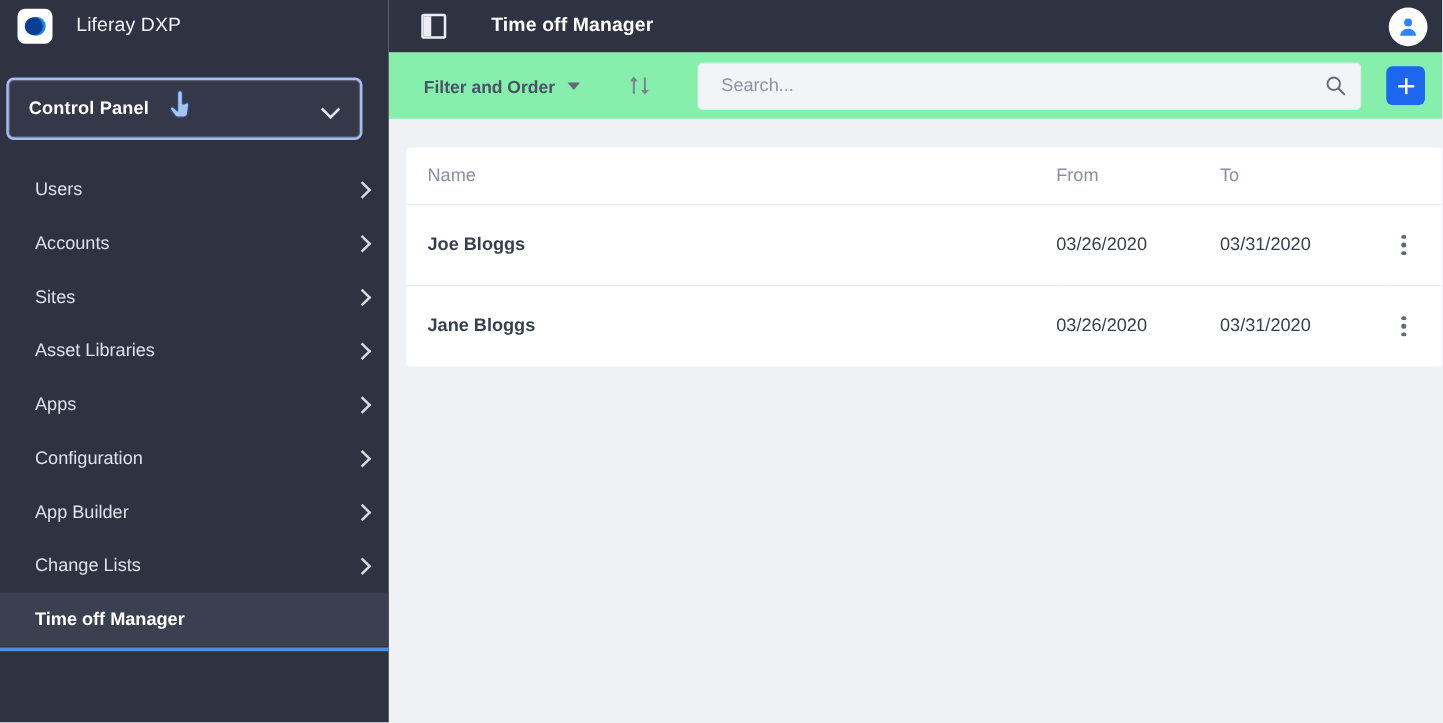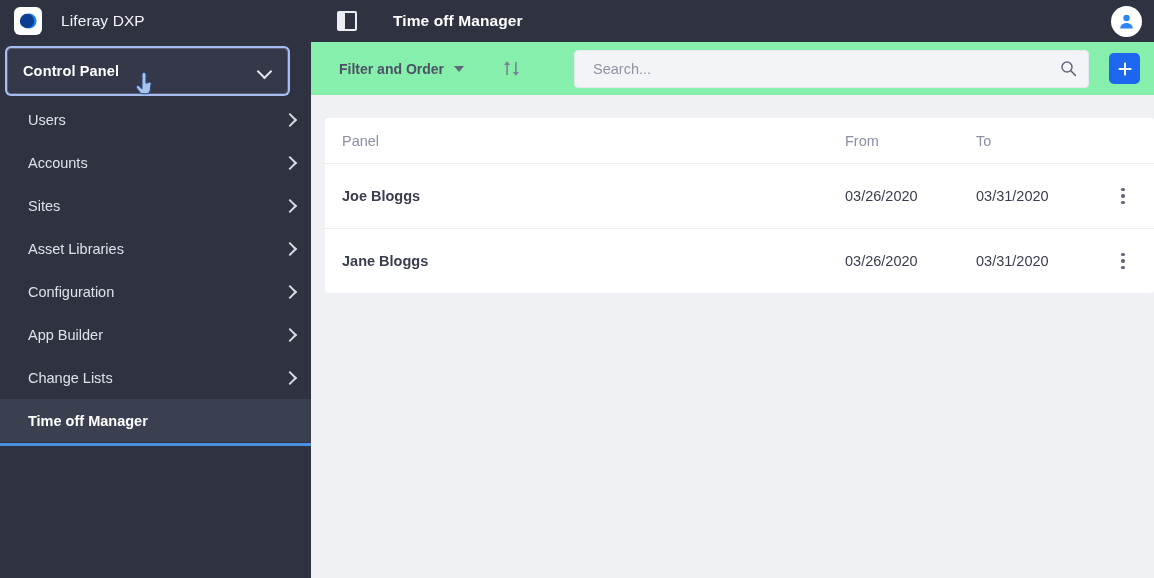--- a/index.html
+++ b/index.html
@@ -22,20 +22,21 @@
   
   .sidebar {
     width: 311px;
     height: 578px;
     background: #2e3241;
     display: flex;
     flex-direction: column;
     flex: 0 0 311px;
     position: relative;
     overflow: hidden;
+    gap: 16px;
   }
 
   .brand {
     height: 42px;
     display: flex;
     align-items: center;
     padding-left: 14px;
     flex: 0 0 42px;
   }
 
@@ -258,21 +259,21 @@
     width: 28px;
     height: 28px;
     display: flex;
     align-items: center;
     justify-content: center;
     cursor: pointer;
     flex: 0 0 28px;
   }
 
   .search-wrap {
-    margin-left: 48px;
+    margin-left: 32px;
     position: relative;
     flex: 1 1 auto;
     max-width: 561px;
   }
 
   .search-input {
     width: 100%;
     height: 38px;
     background: #f3f4f7;
     border: 1px solid #e6e8ee;
@@ -414,20 +415,24 @@
       </div>
       <div class="nav-item">
         <span>Sites</span>
         <span class="chev"></span>
       </div>
       <div class="nav-item">
         <span>Asset Libraries</span>
         <span class="chev"></span>
       </div>
       <div class="nav-item">
+        <span>Apps</span>
+        <span class="chev"></span>
+      </div>
+      <div class="nav-item">
         <span>Configuration</span>
         <span class="chev"></span>
       </div>
       <div class="nav-item">
         <span>App Builder</span>
         <span class="chev"></span>
       </div>
       <div class="nav-item">
         <span>Change Lists</span>
         <span class="chev"></span>
@@ -491,21 +496,21 @@
           <rect x="1.6" y="7" width="12.8" height="2" fill="#ffffff"></rect>
         </svg>
       </button>
     </div>
 
     <div class="content">
       <div class="table-card">
         <table>
           <thead>
             <tr>
-              <th class="col-name">Panel</th>
+              <th class="col-name">Name</th>
               <th class="col-from">From</th>
               <th class="col-to">To</th>
               <th class="col-action"></th>
             </tr>
           </thead>
           <tbody>
             <tr>
               <td class="col-name name-cell">Joe Bloggs</td>
               <td class="col-from">03/26/2020</td>
               <td class="col-to">03/31/2020</td>

